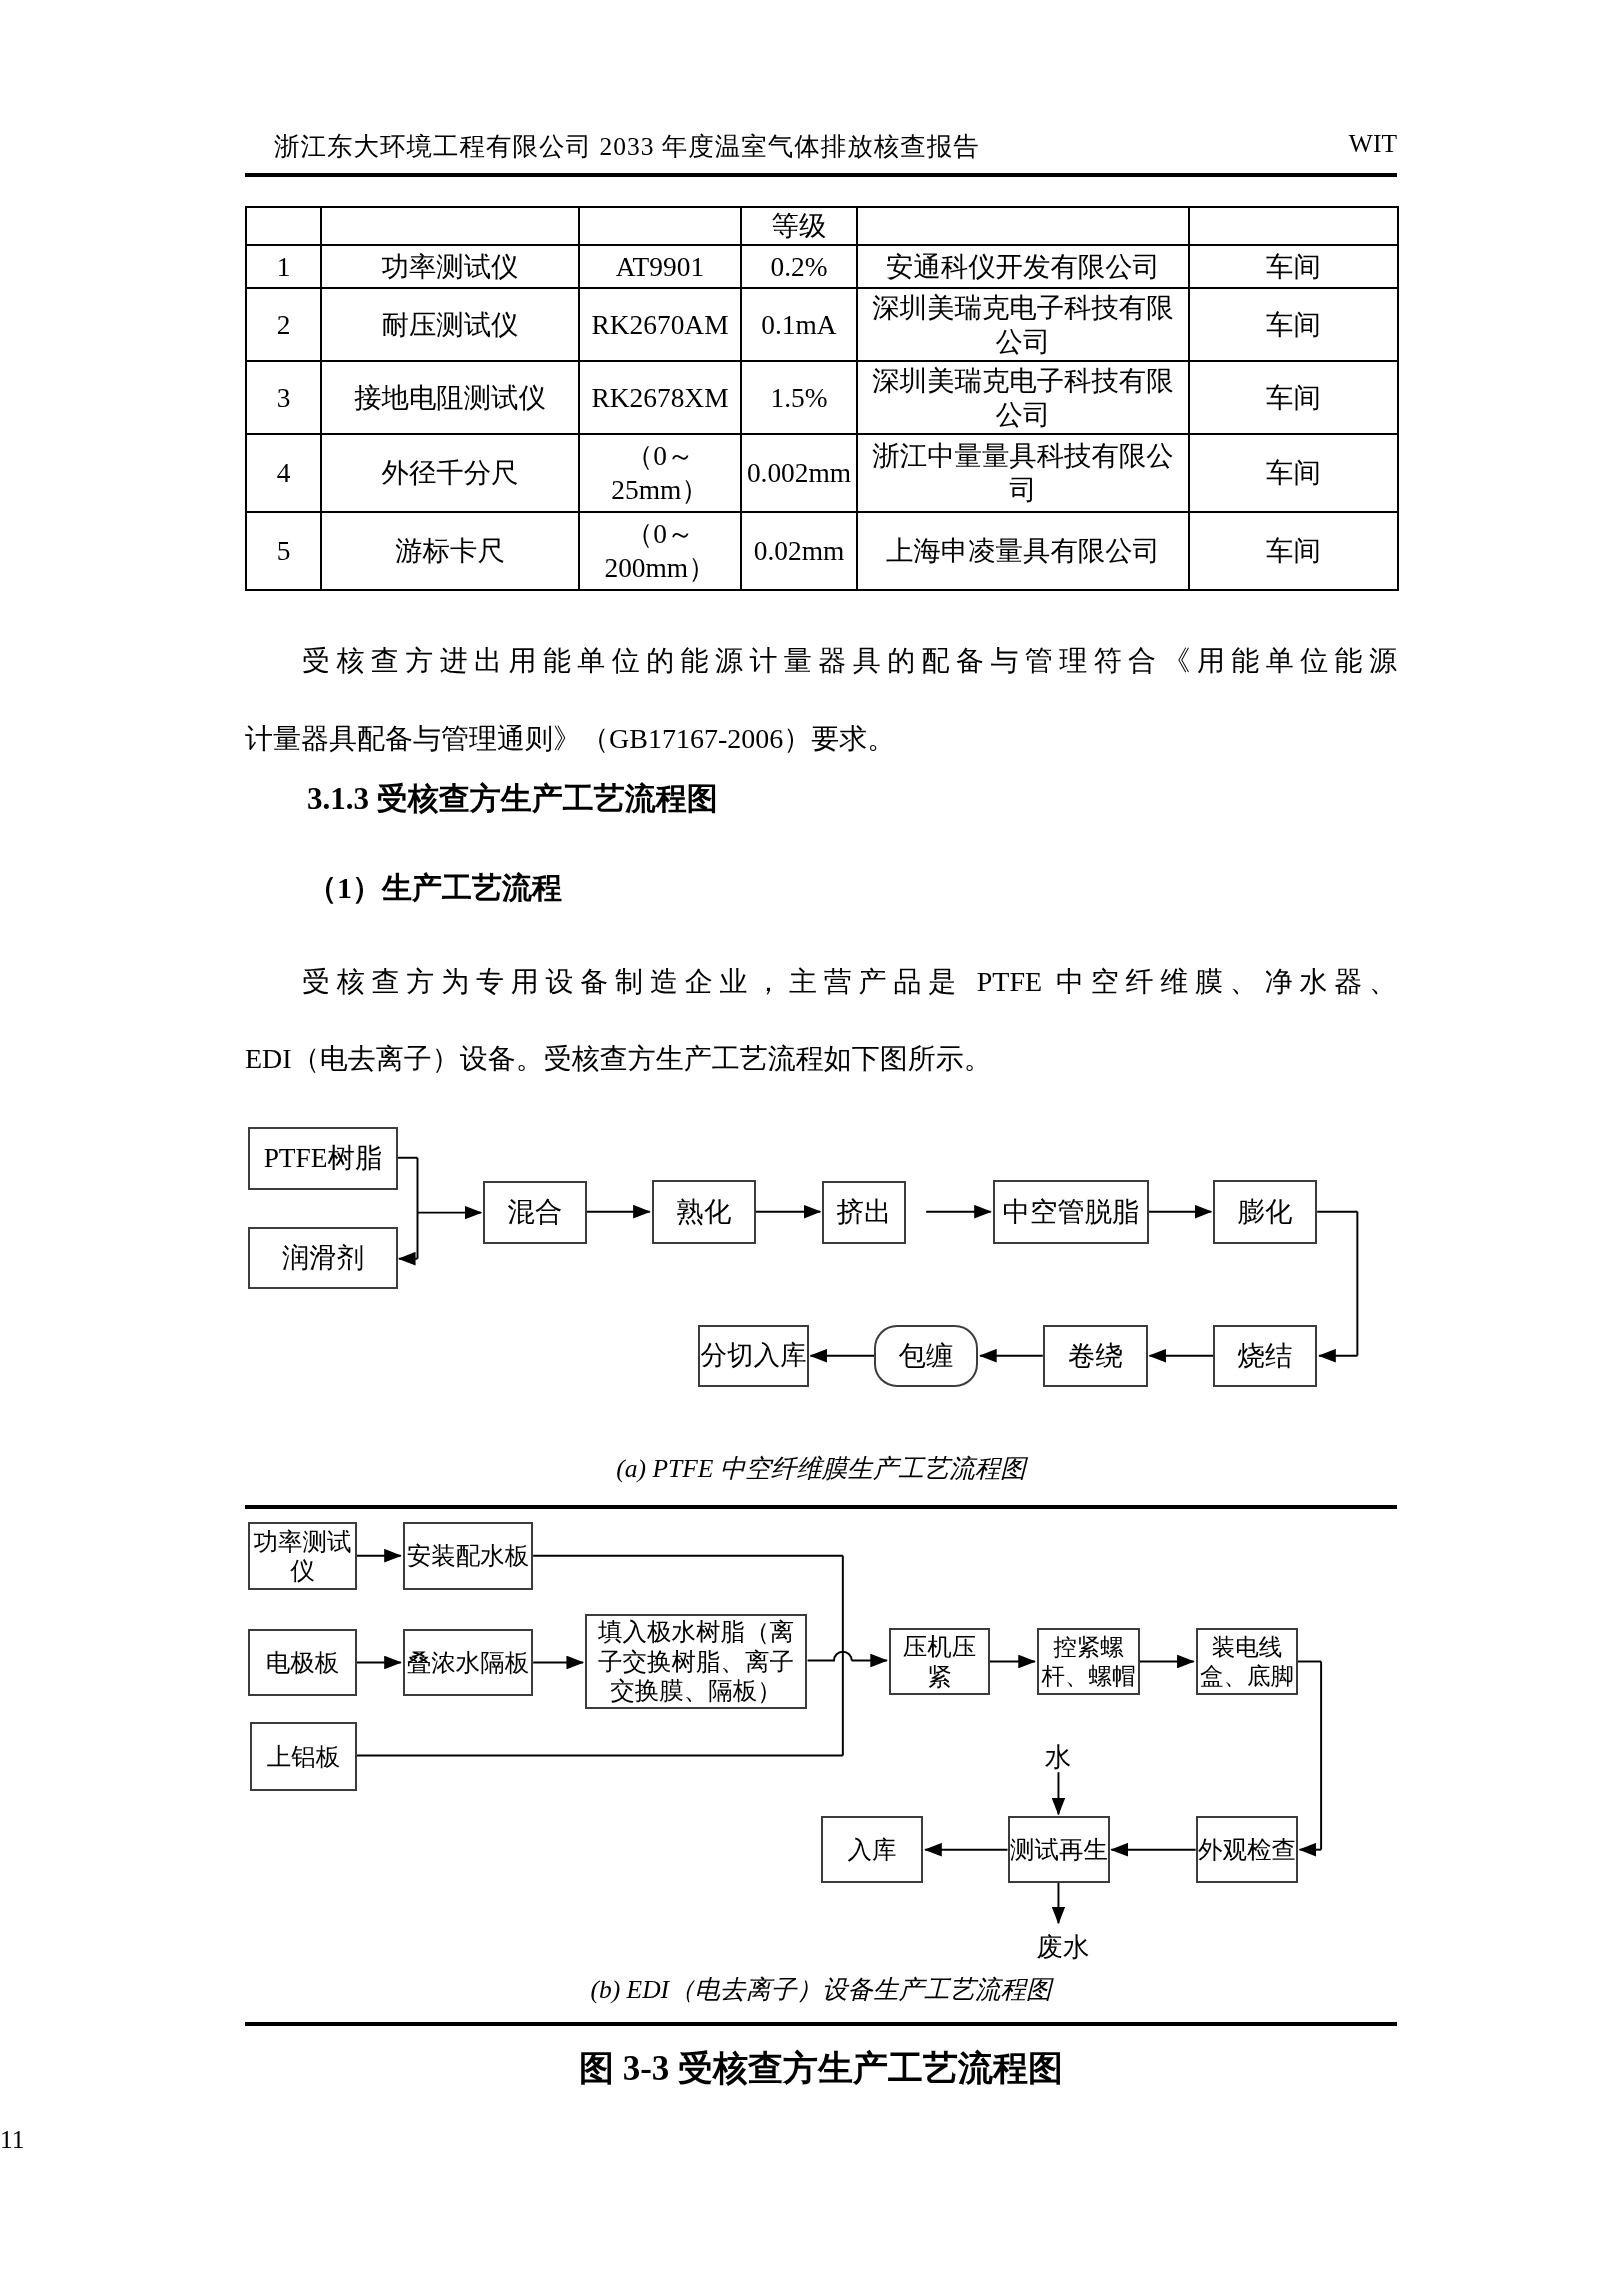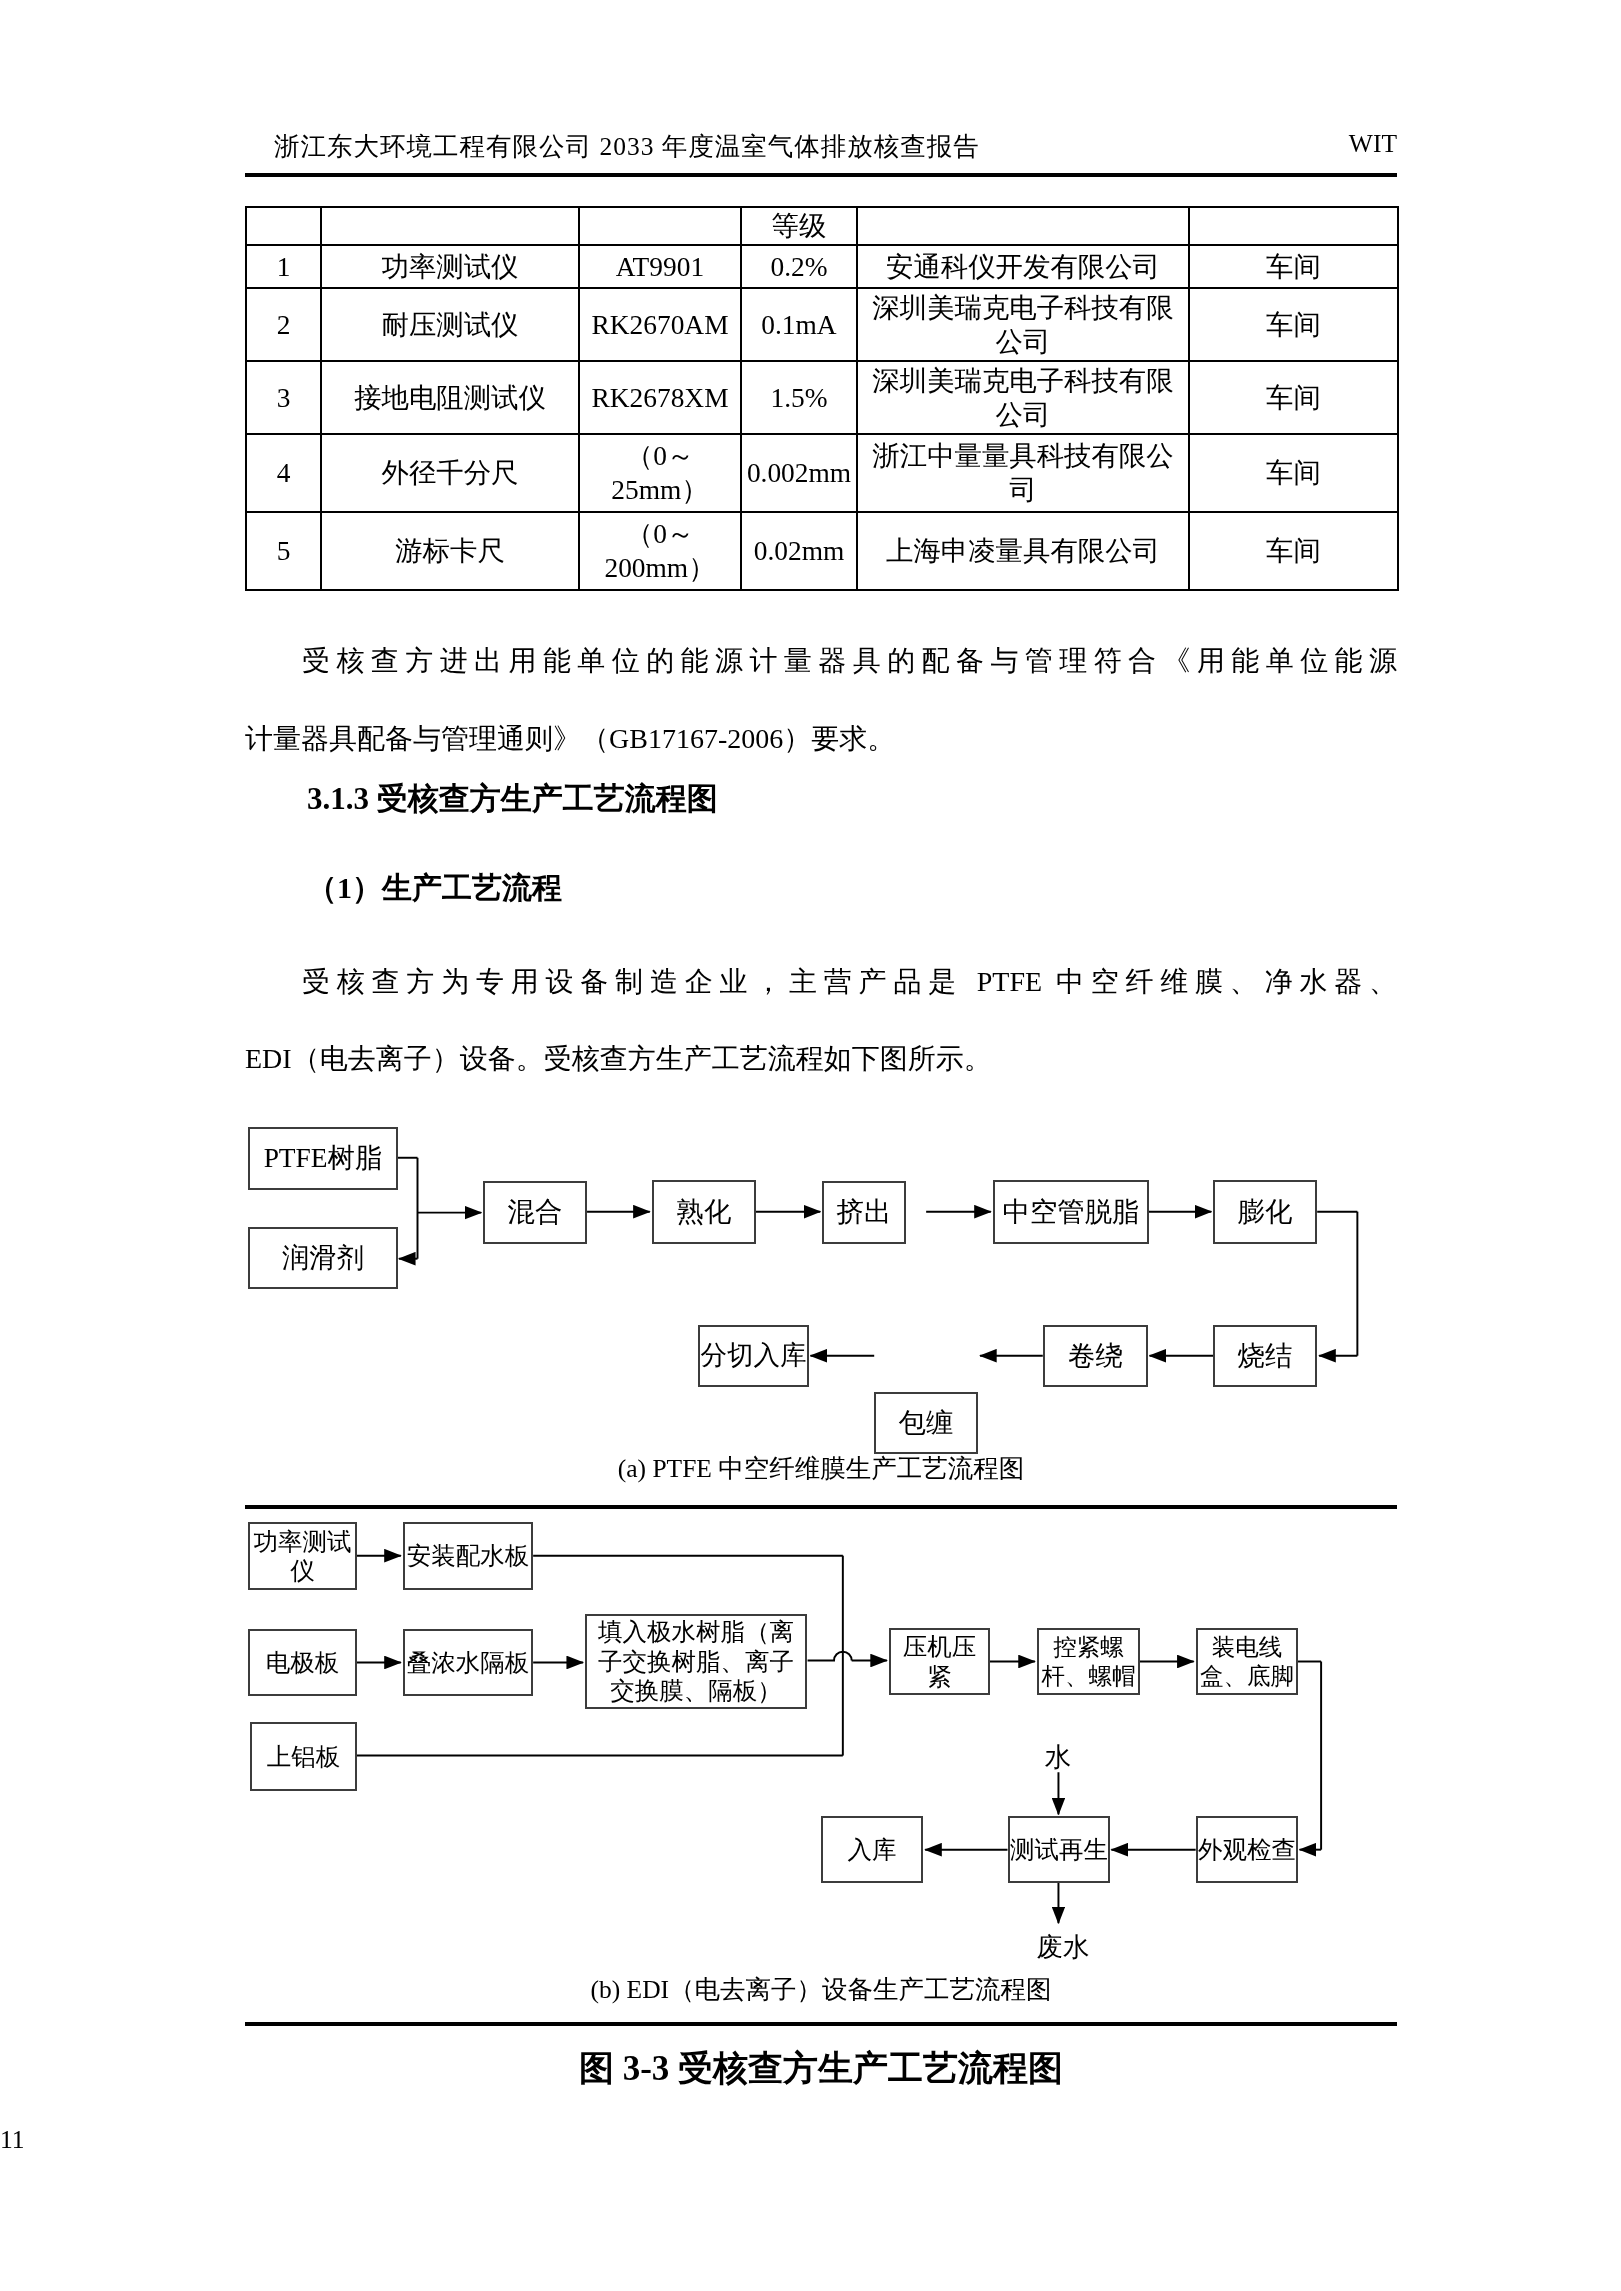--- a/index.html
+++ b/index.html
@@ -20,21 +20,21 @@
   .para{position:absolute;left:245px;width:1152px;font-size:28px;line-height:1.25;box-sizing:border-box;}
   .just{text-align:justify;text-align-last:justify;padding-left:57px;}
   .headL{position:absolute;left:307px;font-weight:bold;}
   
   .fbox{position:absolute;box-sizing:border-box;border:2px solid #3c3c3c;background:#fff;
         display:flex;align-items:center;justify-content:center;text-align:center;line-height:1.2;}
   .fa{font-size:27.4px;}
   .fb{font-size:24.5px;}
   .fbsm{font-size:24.5px;padding:1px 2px;}
   .flabel{position:absolute;text-align:center;font-size:26.5px;}
-  .caption{position:absolute;left:245px;width:1152px;text-align:center;font-size:25.5px;}
+  .caption{position:absolute;left:245px;width:1152px;text-align:center;font-size:25.5px;font-style:italic;}
   .figtitle{position:absolute;left:245px;width:1152px;text-align:center;font-size:35px;font-weight:bold;}
   .pagenum{position:absolute;left:0;top:2125px;width:1621px;text-align:left;font-size:25.5px;}
   svg{position:absolute;left:0;top:0;}
 </style>
 </head>
 <body>
 
 <div class="abs hdr-left">浙江东大环境工程有限公司 2033 年度温室气体排放核查报告</div>
 <div class="abs hdr-right">WIT</div>
 <div class="hrule" style="top:173px;"></div>
@@ -152,21 +152,21 @@
 
 <div class="fbox fa" style="left:248px;top:1127px;width:150px;height:63px;">PTFE树脂</div>
 <div class="fbox fa" style="left:248px;top:1227px;width:150px;height:62px;">润滑剂</div>
 <div class="fbox fa" style="left:483px;top:1181px;width:104px;height:63px;">混合</div>
 <div class="fbox fa" style="left:652px;top:1180px;width:104px;height:64px;">熟化</div>
 <div class="fbox fa" style="left:822px;top:1181px;width:84px;height:63px;">挤出</div>
 <div class="fbox fa" style="left:993px;top:1180px;width:156px;height:64px;">中空管脱脂</div>
 <div class="fbox fa" style="left:1213px;top:1180px;width:104px;height:64px;">膨化</div>
 <div class="fbox fa" style="left:1213px;top:1325px;width:104px;height:62px;">烧结</div>
 <div class="fbox fa" style="left:1043px;top:1325px;width:105px;height:62px;">卷绕</div>
-<div class="fbox fa" style="left:874px;top:1392px;width:104px;height:62px;">包缠</div>
+<div class="fbox fa" style="left:874px;top:1325px;width:104px;height:62px;border-radius:23px;">包缠</div>
 <div class="fbox fa" style="left:698px;top:1325px;width:111px;height:62px;font-size:26.5px;">分切入库</div>
 <div class="caption" style="top:1451px;">(a) PTFE 中空纤维膜生产工艺流程图</div>
 
 <div class="hrule" style="top:1505px;"></div>
 
 <div class="fbox fb" style="left:248px;top:1522px;width:109px;height:68px;">功率测试仪</div>
 <div class="fbox fb" style="left:403px;top:1522px;width:130px;height:68px;">安装配水板</div>
 <div class="fbox fb" style="left:248px;top:1629px;width:109px;height:67px;">电极板</div>
 <div class="fbox fb" style="left:403px;top:1629px;width:130px;height:67px;">叠浓水隔板</div>
 <div class="fbox fbsm" style="left:585px;top:1614px;width:222px;height:95px;">填入极水树脂（离子交换树脂、离子交换膜、隔板）</div>

